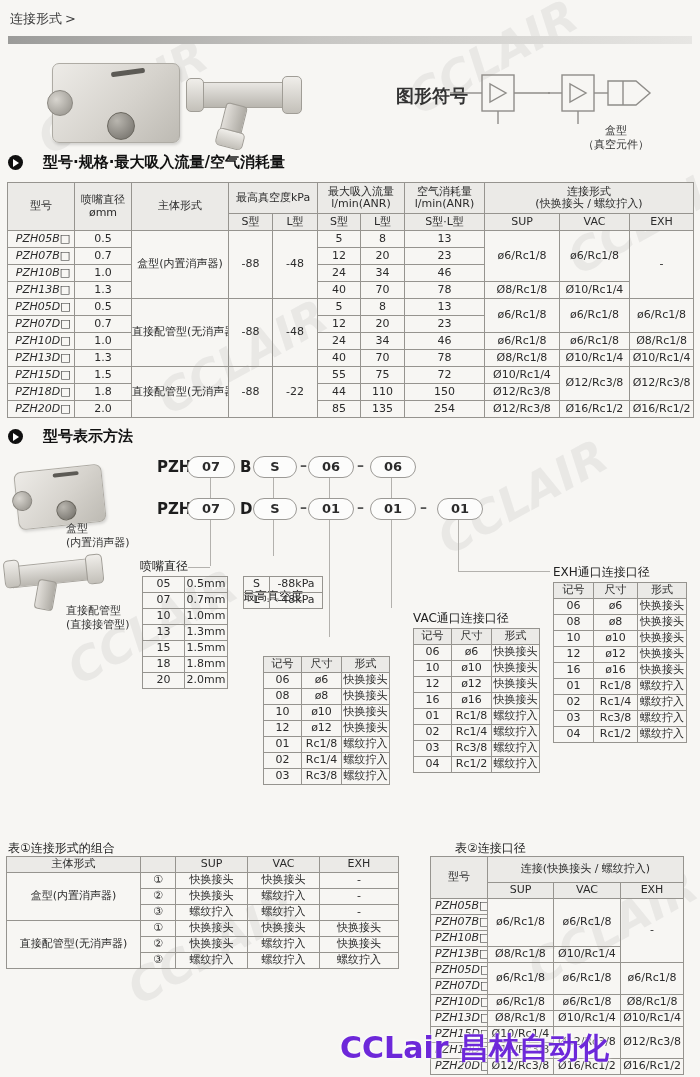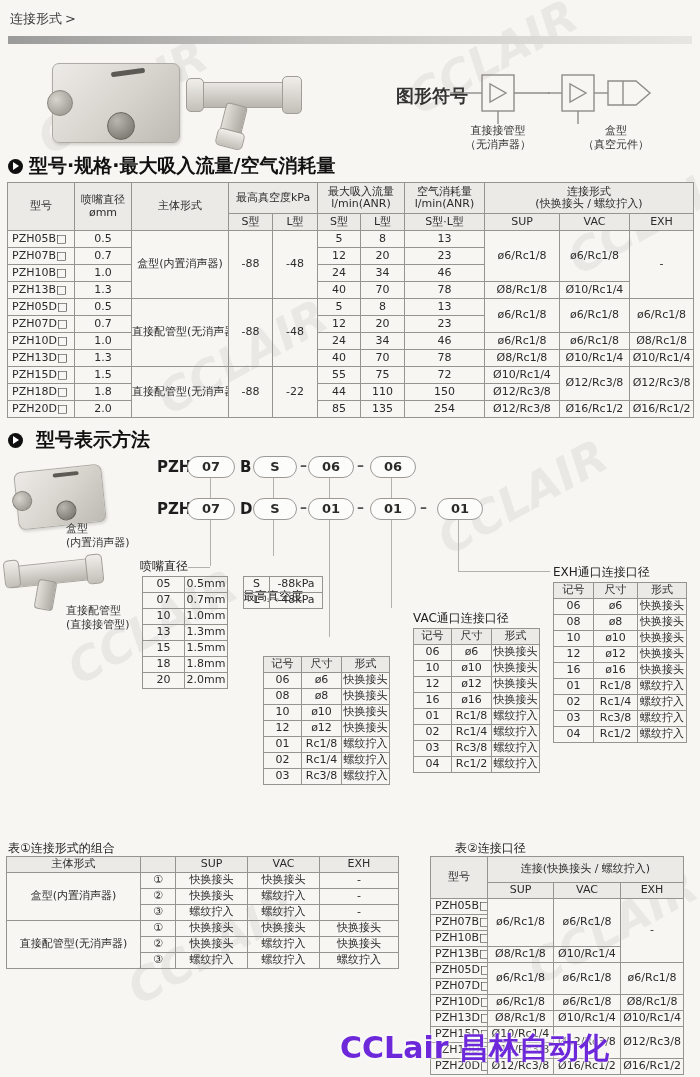--- a/index.html
+++ b/index.html
@@ -14,40 +14,40 @@
   
   .crumb{left:10px;top:10px;font-size:13px;color:#3d3d3d;z-index:2;}
   .crumb .sep{margin-left:3px;}
   .ptitle{left:64px;top:1px;font-size:23px;font-weight:bold;color:#171717;z-index:2;letter-spacing:1px;}
   .hbar{left:8px;top:36px;width:684px;height:8px;background:linear-gradient(90deg,#9b9b99 0%,#c7c6c3 45%,#e7e6e3 100%);z-index:1;}
 
   
   .sect{display:flex;align-items:center;z-index:2;}
   .bullet{width:15px;height:15px;border-radius:50%;background:#101010;position:relative;flex:0 0 15px;}
   .bullet::after{content:"";position:absolute;left:5px;top:3.5px;border-left:6px solid #fff;border-top:4px solid transparent;border-bottom:4px solid transparent;}
-  .sect .txt{margin-left:6px;font-size:19px;font-weight:bold;color:#111;}
+  .sect .txt{margin-left:20px;font-size:15px;font-weight:bold;color:#111;}
 
   
   .photo-base{background:linear-gradient(135deg,#edebe7 0%,#d6d3cd 55%,#bdbab3 100%);border:1px solid #aeaba4;border-radius:7px;box-shadow:1px 2px 3px rgba(0,0,0,.15);}
   .slot{position:absolute;background:#5c5a55;border-radius:2px;}
   .fitc{position:absolute;background:radial-gradient(circle at 35% 35%,#d8d5cf,#8f8c85);border:1px solid #8a8780;border-radius:50%;}
   .knob{position:absolute;background:radial-gradient(circle at 35% 30%,#b9b6af,#6e6b65);border:1px solid #6a675f;border-radius:50%;}
   .tube{position:absolute;background:linear-gradient(#e9e7e3,#b9b6af);border:1px solid #a6a39c;border-radius:7px;}
   .cap{position:absolute;background:linear-gradient(#f0eeea,#c3c0b9);border:1px solid #a09d96;border-radius:5px;}
   .stem{position:absolute;background:linear-gradient(90deg,#e2dfda,#aeaba4);border:1px solid #9f9c95;border-radius:4px;}
 
   
   .symcap{font-size:11px;line-height:14px;text-align:center;color:#333;z-index:2;}
   .symlabel{font-size:18px;color:#333;font-weight:bold;z-index:2;}
 
   
   table{border-collapse:collapse;table-layout:fixed;z-index:2;position:absolute;}
   td{border:1px solid #96948f;font-size:11px;text-align:center;padding:0;line-height:1.12;color:#2b2b2b;overflow:hidden;white-space:nowrap;}
   tr.h td{background:#ebeae7;}
-  td.lft{text-align:left;padding-left:4px;}
+  td.lft{text-align:center;padding-left:4px;font-style:italic;}
   .spec td{height:16px;}
   .spec tr.h1 td{height:30px;}
   .spec tr.h2 td{height:16px;}
   .small td{height:15px;}
   .t1 td{height:15px;}
   .t2 td{height:15px;}
   .tlabel{font-size:12px;color:#222;z-index:2;white-space:nowrap;}
 
   
   .capsl{position:absolute;height:20px;border:1.5px solid #9c9a96;border-radius:11px;background:#fcfcfb;font-size:13px;font-weight:bold;text-align:center;line-height:19px;z-index:2;}
@@ -91,24 +91,20 @@
   <div class="abs symlabel" style="left:396px;top:84px;">图形符号</div>
   <svg class="abs" style="left:450px;top:66px;z-index:2;" width="100" height="58" viewBox="0 0 100 58">
     <g stroke="#8f8d89" stroke-width="1.4" fill="none">
       <line x1="0" y1="27" x2="32" y2="27"></line>
       <rect x="32" y="9" width="32" height="36"></rect>
       <path d="M40 18 L40 36 L56 27 Z"></path>
       <line x1="64" y1="27" x2="100" y2="27"></line>
       <line x1="48" y1="45" x2="48" y2="58"></line>
     </g>
   </svg>
-  <div class="abs symcap" style="left:442px;top:124px;width:112px;">
-    <div>直接接管型</div>
-    <div>（无消声器）</div>
-  </div>
   <svg class="abs" style="left:548px;top:66px;z-index:2;" width="112" height="58" viewBox="0 0 112 58">
     <g stroke="#8f8d89" stroke-width="1.4" fill="none">
       <line x1="0" y1="27" x2="14" y2="27"></line>
       <rect x="14" y="9" width="32" height="36"></rect>
       <path d="M22 18 L22 36 L38 27 Z"></path>
       <line x1="46" y1="27" x2="60" y2="27"></line>
       <path d="M60 15 L88 15 L102 27 L88 39 L60 39 Z"></path>
       <line x1="75" y1="15" x2="75" y2="39"></line>
       <line x1="30" y1="45" x2="30" y2="58"></line>
     </g>
@@ -272,21 +268,21 @@
       <td>85</td>
       <td>135</td>
       <td>254</td>
       <td>Ø12/Rc3/8</td>
       <td>Ø16/Rc1/2</td>
       <td>Ø16/Rc1/2</td>
     </tr>
   </tbody>
     </table>
 
-  <div class="abs sect" style="left:8px;top:427px;gap:7px;">
+  <div class="abs sect" style="left:8px;top:427px;">
     <div class="bullet"></div>
     <div class="txt">型号表示方法</div>
   </div>
 
   <div class="abs photo-base" style="left:16px;top:468px;width:86px;height:56px;transform:rotate(-6deg);z-index:2;">
     <div class="slot" style="left:38px;top:4px;width:26px;height:4px;"></div>
     <div class="fitc" style="left:-5px;top:18px;width:18px;height:18px;"></div>
     <div class="knob" style="left:38px;top:32px;width:18px;height:18px;"></div>
   </div>
   <div class="abs symcap" style="left:66px;top:522px;width:90px;text-align:left;">

